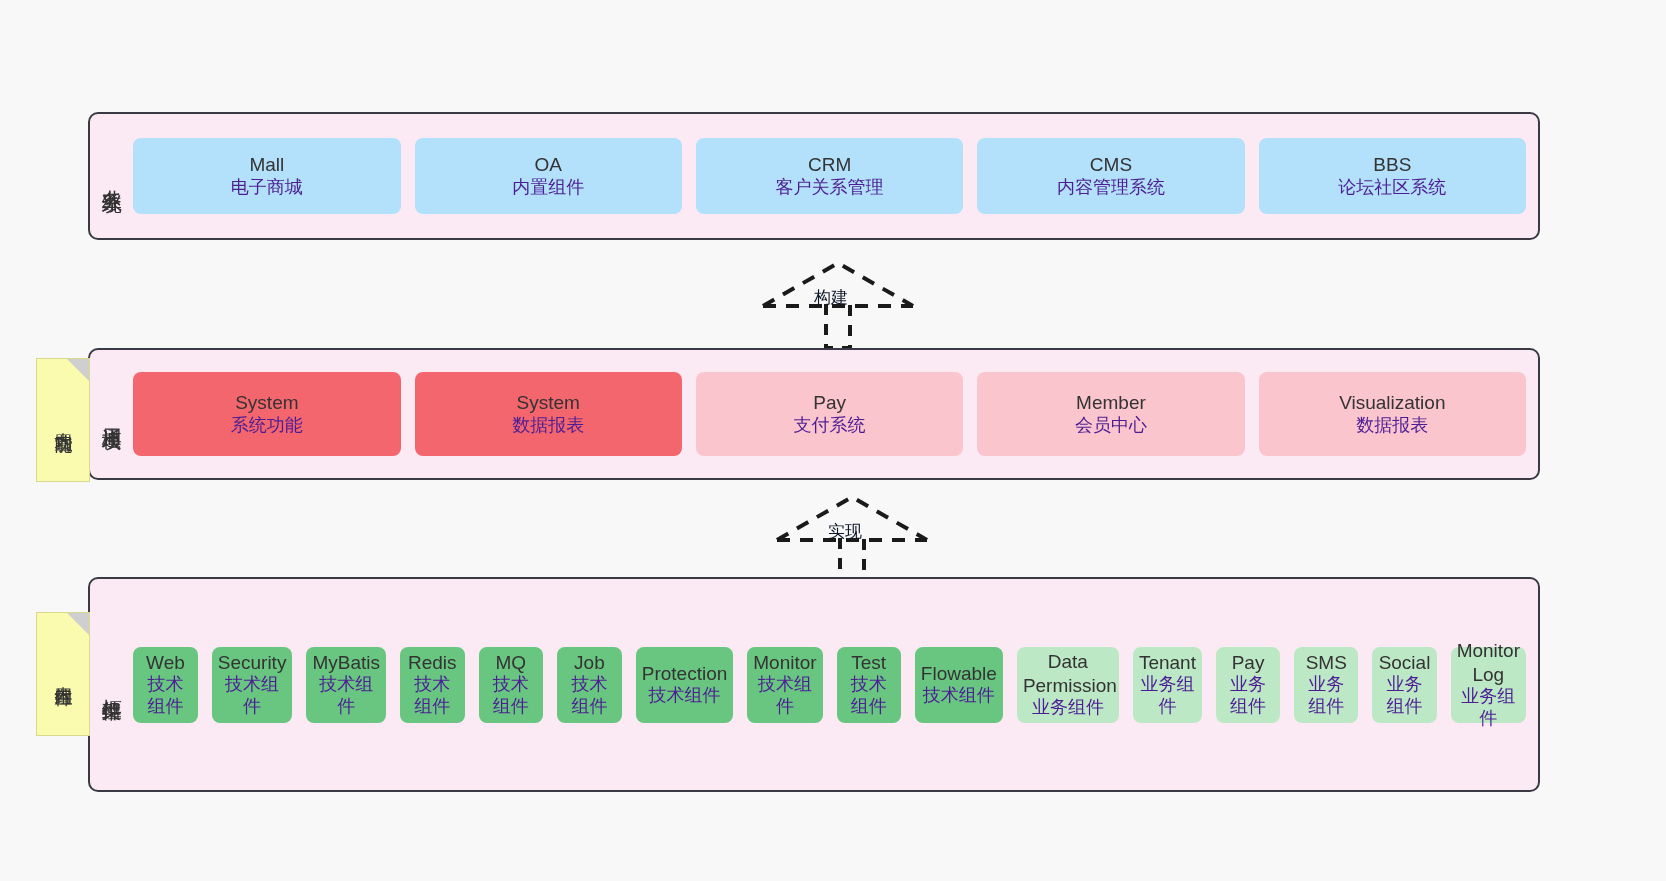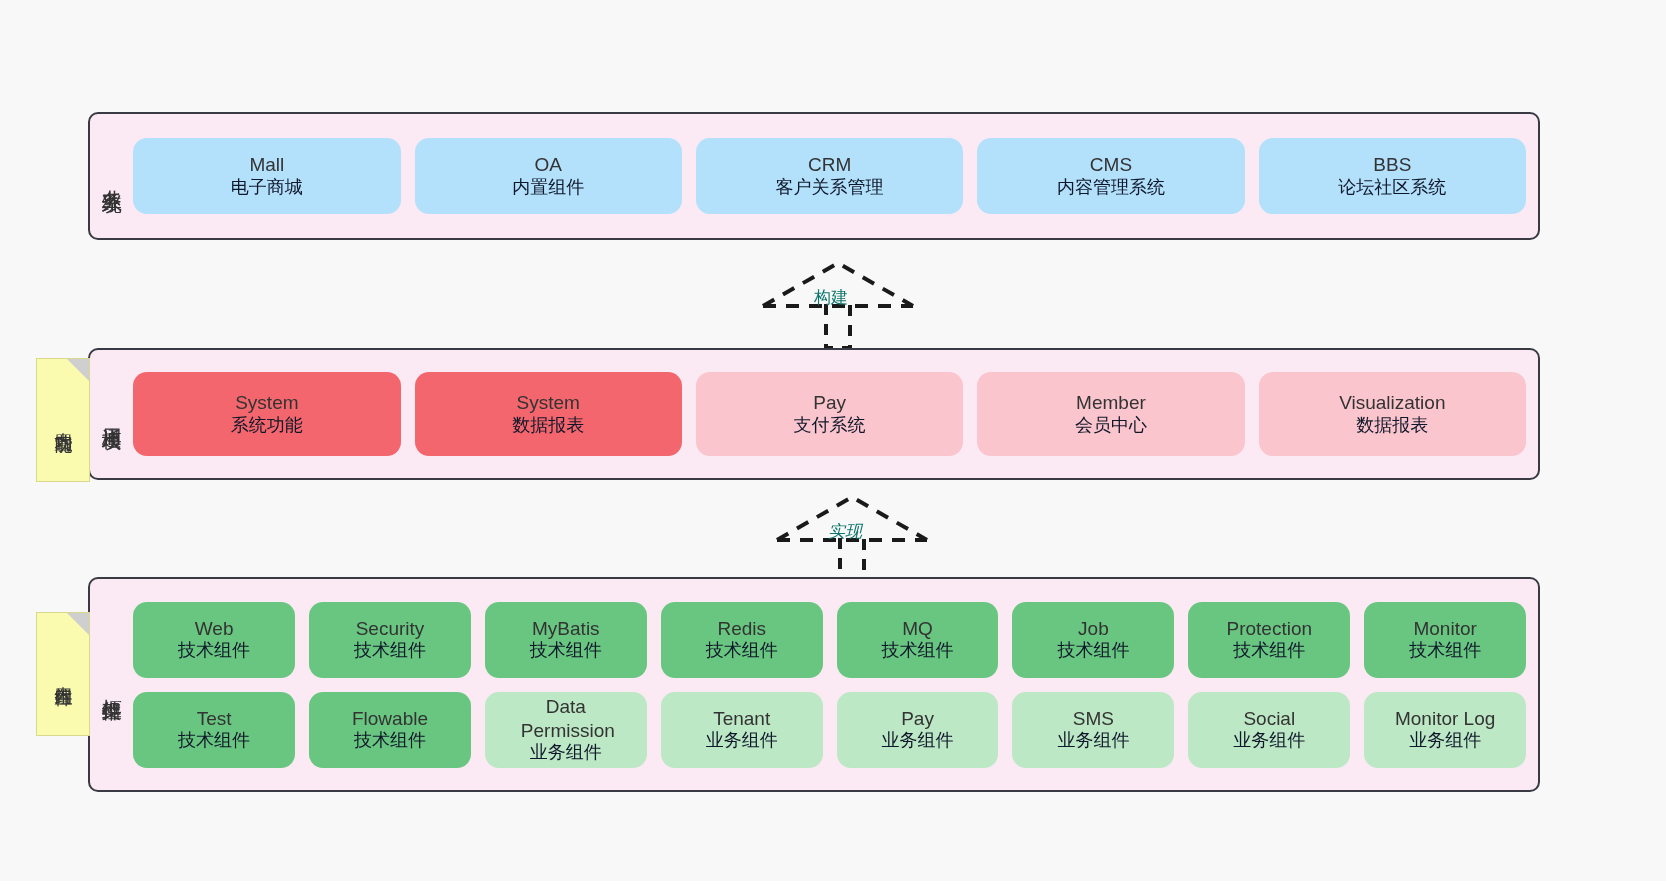--- a/index.html
+++ b/index.html
@@ -51,53 +51,53 @@
   .layer-body {
     flex: 1 1 auto;
     display: flex;
     align-items: center;
     padding: 0 12px 0 4px;
     gap: 14px;
     box-sizing: border-box;
   }
 
   .layer-body.stack {
-    flex-direction: column;
+    flex-direction: row;
     justify-content: center;
     gap: 14px;
     padding: 12px 12px 12px 4px;
   }
 
   .row {
     display: flex;
     width: 100%;
     gap: 14px;
     align-items: stretch;
   }
 
   
   .box {
     flex: 1 1 0;
-    border-radius: 14px;
+    border-radius: 8px;
     display: flex;
     flex-direction: column;
     align-items: center;
     justify-content: center;
     text-align: center;
     box-sizing: border-box;
     padding: 12px 6px;
     line-height: 1.22;
   }
   .box .t-en {
     font-size: 19px;
     color: #333333;
   }
   .box .t-cn {
     font-size: 18px;
-    color: #0f172a;
+    color: #4c1d95;
   }
 
   .h-biz  { height: 76px; }
   .h-mod  { height: 84px; }
   .h-comp { height: 76px; }
 
   .c-blue        { background: #b3e0fb; }
   .c-red-strong  { background: #f4666d; }
   .c-red-light   { background: #fbc5cd; }
   .c-green-dark  { background: #68c680; }
@@ -134,21 +134,21 @@
   }
 
   
   .arrow {
     position: absolute;
   }
   .arrow svg { display: block; }
   .arrow .arrow-label {
     position: absolute;
     font-size: 17px;
-    color: #0f766e;
+    color: #0f172a;
     background: transparent;
     white-space: nowrap;
     user-select: none;
   }
 </style>
 </head>
 <body>
 
 <div id="stage">
 
@@ -212,21 +212,21 @@
         <span class="t-cn">数据报表</span>
       </div>
     </div>
   </div>
 
   <div class="note" style="left:36px; top:358px; width:54px; height:124px;">
     <span class="fold"></span>
     <span class="note-text">内置功能</span>
   </div>
 
-  <div class="arrow" style="left:772px; top:492px; width:160px; height:90px;font-style:italic;">
+  <div class="arrow" style="left:772px; top:492px; width:160px; height:90px;">
     <svg width="160" height="90" viewBox="0 0 160 90">
       <path d="M 68 46 L 68 90 L 92 90 L 92 46" fill="none" stroke="#1a1a1a" stroke-width="4" stroke-dasharray="11 9"></path>
       <path d="M 5 48 L 80 5 L 155 48" fill="none" stroke="#1a1a1a" stroke-width="4" stroke-dasharray="13 10" stroke-linejoin="miter"></path>
       <path d="M 5 48 L 155 48" fill="none" stroke="#1a1a1a" stroke-width="4" stroke-dasharray="13 10"></path>
     </svg>
     <span class="arrow-label" style="left:56px; top:28px;">实现</span>
   </div>
 
   <div class="layer" id="layer-framework" style="left:88px; top:577px; width:1452px; height:215px;">
     <div class="layer-label">框架组件</div>

